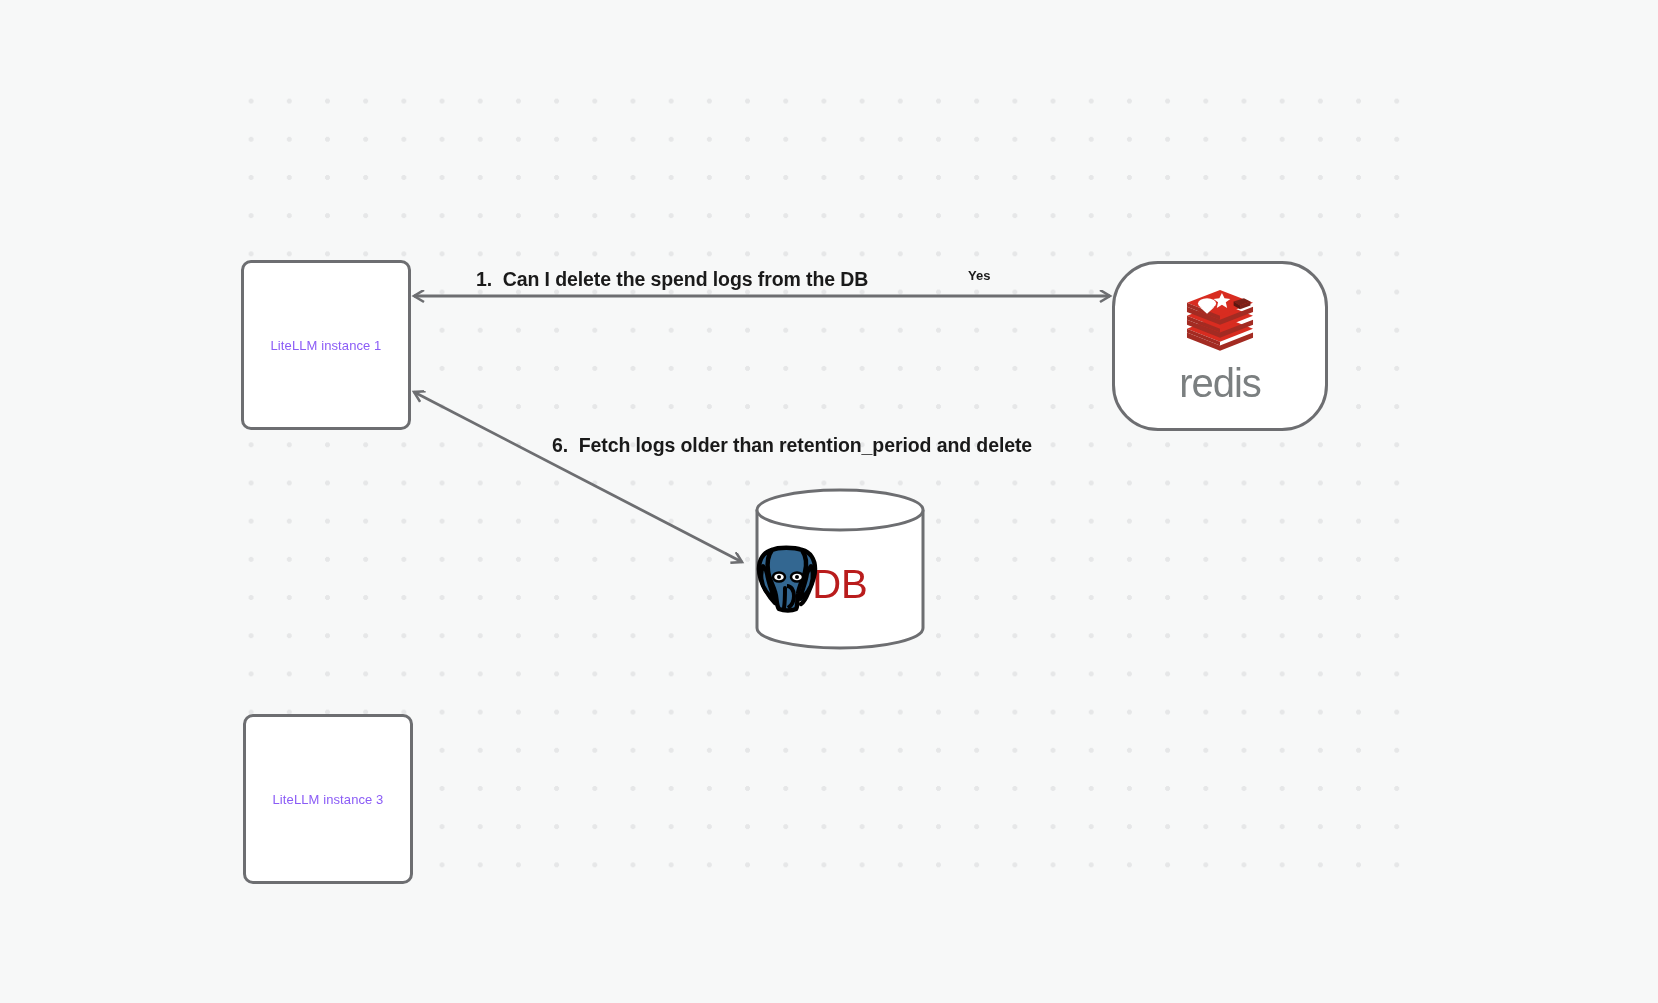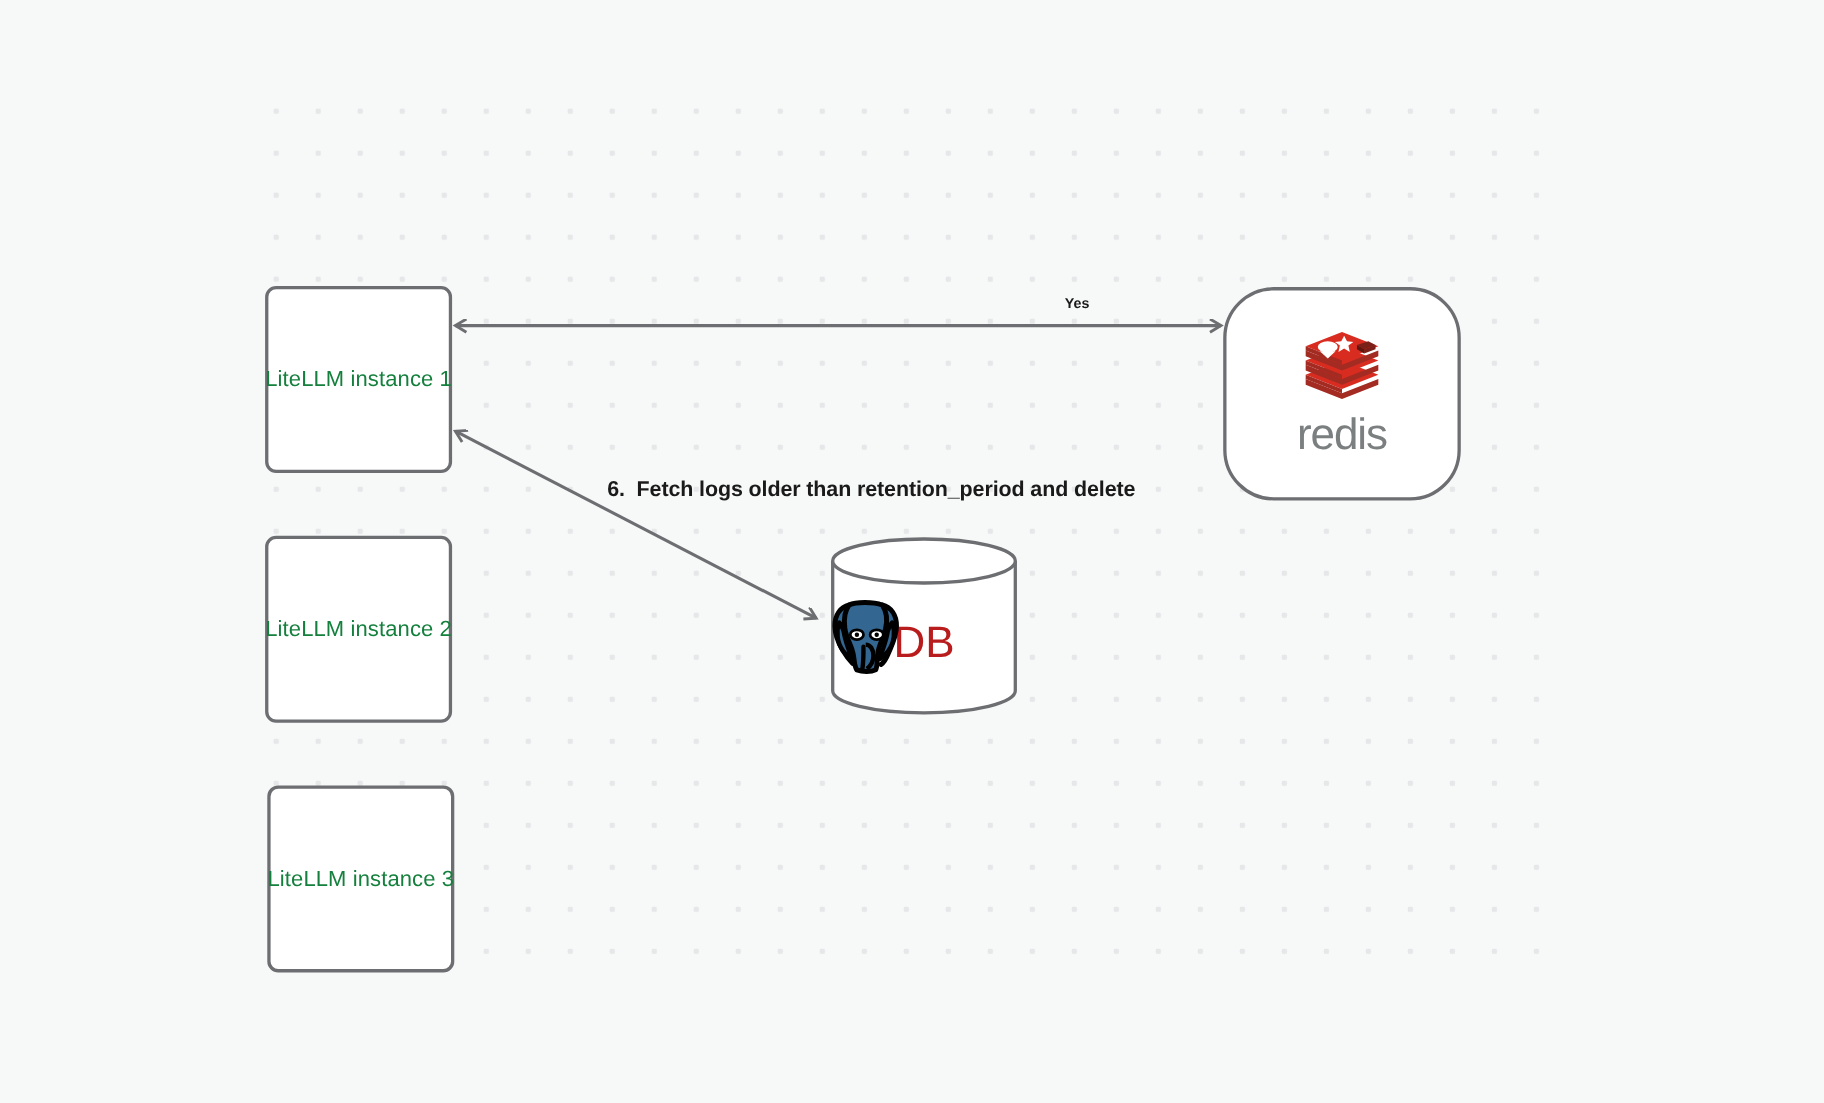--- a/index.html
+++ b/index.html
@@ -41,38 +41,38 @@
     position: absolute;
     background: #ffffff;
     border: 3px solid #6d6e71;
     border-radius: 10px;
     box-sizing: border-box;
     display: flex;
     align-items: center;
     justify-content: center;
   }
   .node-label {
-    font-size: 20px;
-    color: #15803d;
+    font-size: 13px;
+    color: #8b5cf6;
     font-family: "Liberation Sans", sans-serif;
     letter-spacing: 0.1px;
     white-space: nowrap;
   }
 
   #node-litellm-1 { left: 241px; top: 260px; width: 170px; height: 170px; }
   #node-litellm-2 { left: 241px; top: 487px; width: 170px; height: 170px; }
   #node-litellm-3 { left: 243px; top: 714px; width: 170px; height: 170px; }
 
   
   #node-redis {
     position: absolute;
     left: 1112px;
     top: 261px;
     width: 216px;
-    height: 194px;
+    height: 170px;
     background: #ffffff;
     border: 3px solid #6d6e71;
     border-radius: 46px;
     box-sizing: border-box;
     display: flex;
     flex-direction: column;
     align-items: center;
     justify-content: center;
   }
   .redis-logo-wrap {
@@ -168,32 +168,30 @@
     <g>
       <line x1="414" y1="296" x2="1110" y2="296" stroke="#6d6e71" stroke-width="2.8" marker-start="url(#arrow-open-rev)" marker-end="url(#arrow-open)"></line>
     </g>
 
       DB (diagonal) --&gt;
     <g>
       <line x1="414" y1="392" x2="742" y2="562" stroke="#6d6e71" stroke-width="2.8" marker-start="url(#arrow-open-rev)" marker-end="url(#arrow-open)"></line>
     </g>
   </svg>
 
+  <div class="edge-label" id="edge-label-1">1.  Can I delete the spend logs from the DB</div>
 
   <div class="edge-label" id="edge-label-1-yes">Yes</div>
 
   <div class="edge-label" id="edge-label-2">6.  Fetch logs older than retention_period and delete</div>
 
   <div class="node-box" id="node-litellm-1">
     <span class="node-label">LiteLLM instance 1</span>
   </div>
 
-  <div class="node-box" id="node-litellm-2">
-    <span class="node-label">LiteLLM instance 2</span>
-  </div>
 
   <div class="node-box" id="node-litellm-3">
     <span class="node-label">LiteLLM instance 3</span>
   </div>
 
   <div id="node-redis">
     <div class="redis-logo-wrap">
       <svg width="118" height="122" viewBox="0 0 118 122">
 
         <g>

